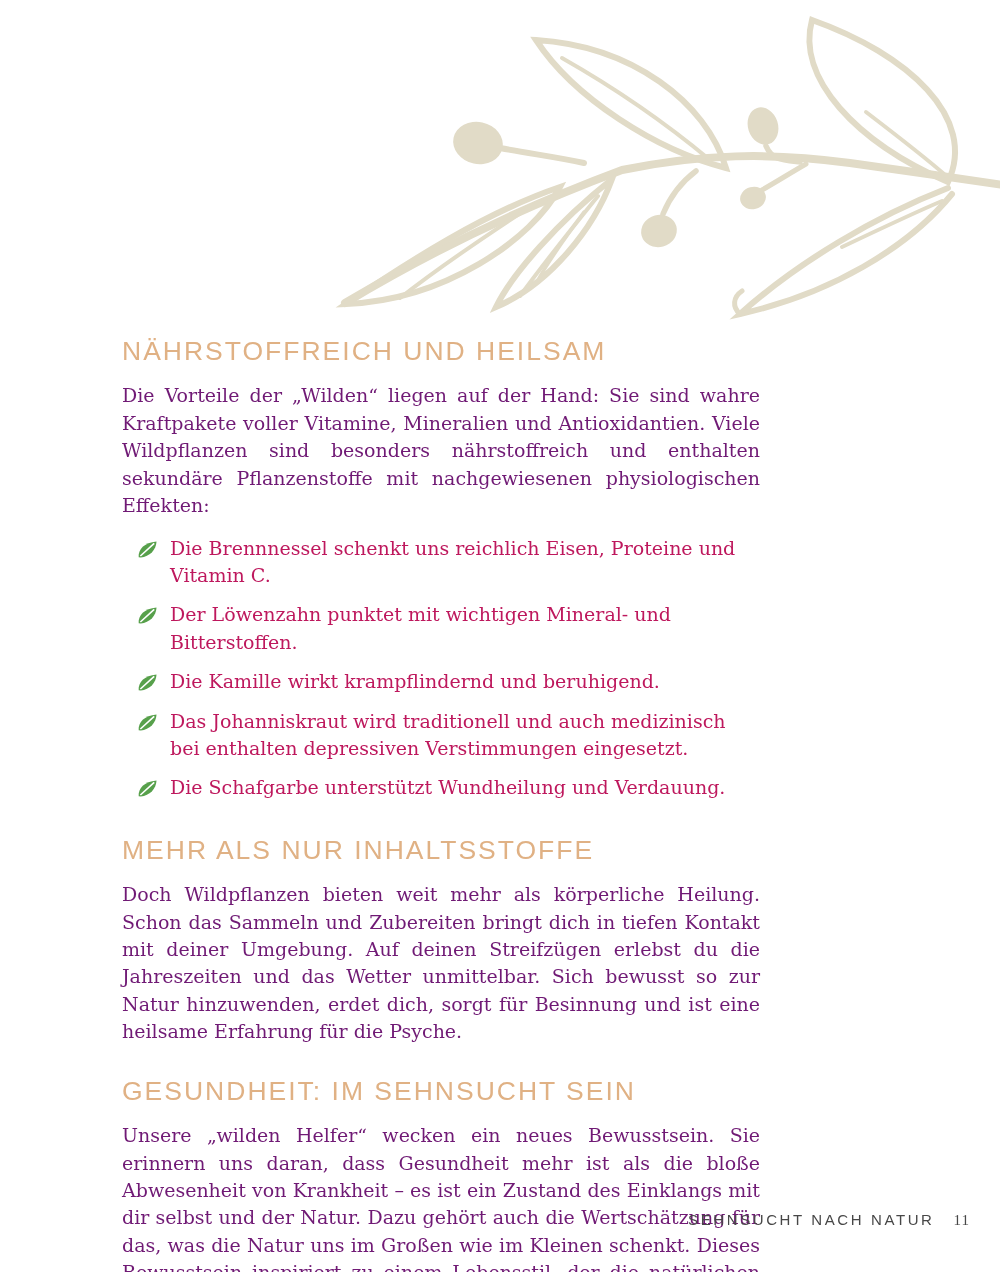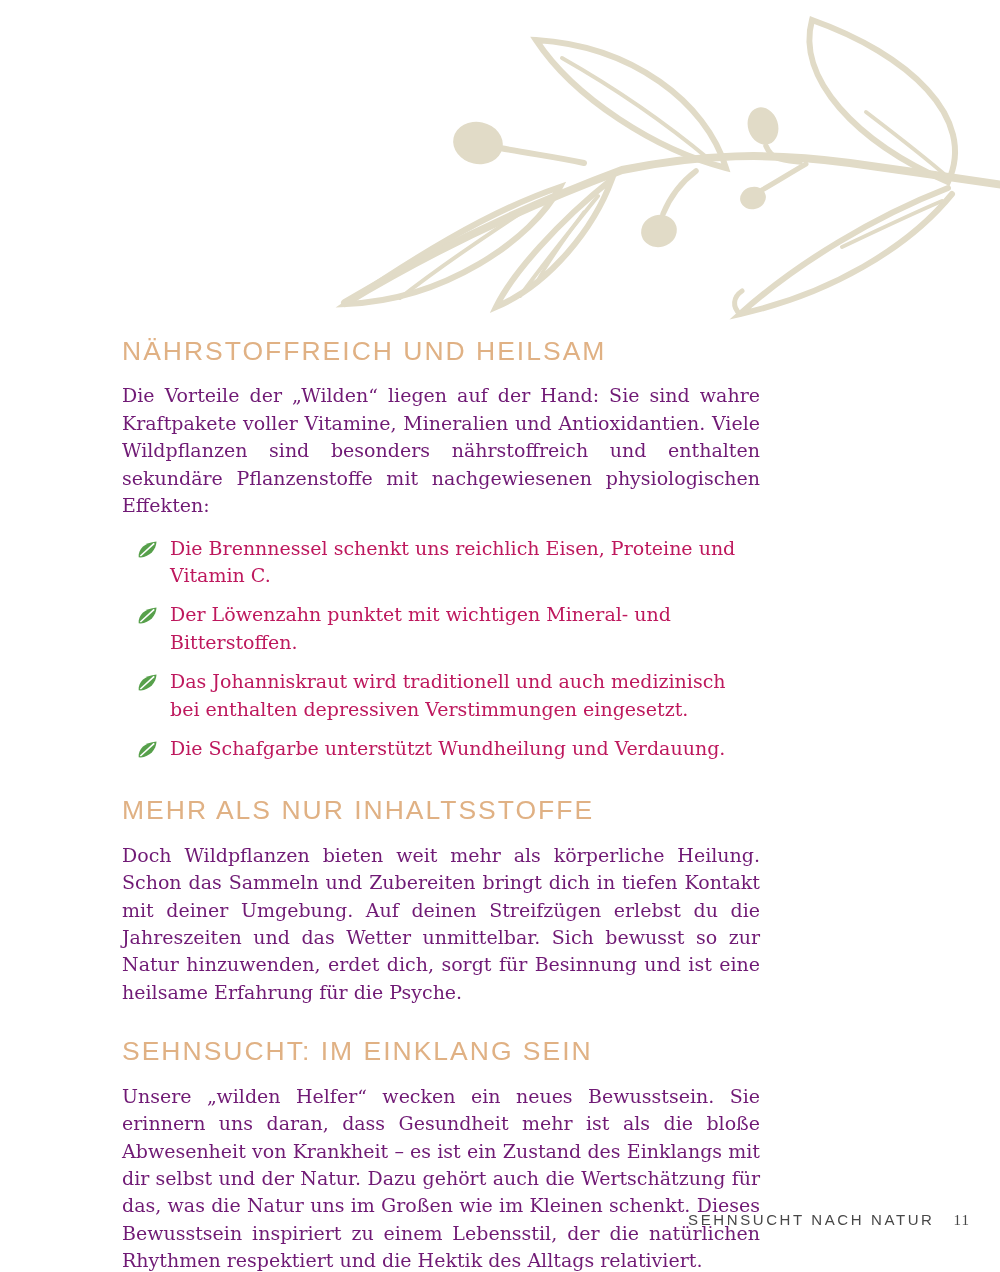--- a/index.html
+++ b/index.html
@@ -141,41 +141,50 @@
           </span>
           <span>Der Löwenzahn punktet mit wichtigen Mineral- und Bitterstoffen.</span>
         </li>
         <li>
           <span class="leaf-bullet">
             <svg viewBox="0 0 20 18" width="21" height="19">
                 <path d="M1.6 16.4 C0.9 9 6.8 2.4 18.6 1.4 C18.2 9.6 12 15.8 3.6 16.7 Z" fill="#57a04b"></path>
                 <path d="M3.2 15.2 L16.4 3.2" stroke="#ffffff" stroke-width="1.5" fill="none"></path>
               </svg>
           </span>
+          <span>Die Kamille wirkt krampflindernd und beruhigend.</span>
+        </li>
+        <li>
+          <span class="leaf-bullet">
+            <svg viewBox="0 0 20 18" width="21" height="19">
+                <path d="M1.6 16.4 C0.9 9 6.8 2.4 18.6 1.4 C18.2 9.6 12 15.8 3.6 16.7 Z" fill="#57a04b"></path>
+                <path d="M3.2 15.2 L16.4 3.2" stroke="#ffffff" stroke-width="1.5" fill="none"></path>
+              </svg>
+          </span>
           <span>Das Johanniskraut wird traditionell und auch medizinisch bei enthalten depressiven Verstimmungen eingesetzt.</span>
         </li>
         <li>
           <span class="leaf-bullet">
             <svg viewBox="0 0 20 18" width="21" height="19">
                 <path d="M1.6 16.4 C0.9 9 6.8 2.4 18.6 1.4 C18.2 9.6 12 15.8 3.6 16.7 Z" fill="#57a04b"></path>
                 <path d="M3.2 15.2 L16.4 3.2" stroke="#ffffff" stroke-width="1.5" fill="none"></path>
               </svg>
           </span>
           <span>Die Schafgarbe unterstützt Wundheilung und Verdauung.</span>
         </li>
       </ul>
     </section>
 
     <section class="section-2">
       <h2 class="section-heading">MEHR ALS NUR INHALTSSTOFFE</h2>
       <p class="body-text">Doch Wildpflanzen bieten weit mehr als körperliche Heilung. Schon das Sammeln und Zubereiten bringt dich in tiefen Kontakt mit deiner Umgebung. Auf deinen Streifzügen erlebst du die Jahreszeiten und das Wetter unmittelbar. Sich bewusst so zur Natur hinzuwenden, erdet dich, sorgt für Besinnung und ist eine heilsame Erfahrung für die Psyche.</p>
     </section>
 
     <section class="section-3">
-      <h2 class="section-heading">SEHNSUCHT: IM EINKLANG SEIN</h2>
+      <h2 class="section-heading">GESUNDHEIT: IM SEHNSUCHT SEIN</h2>
       <p class="body-text">Unsere „wilden Helfer“ wecken ein neues Bewusstsein. Sie erinnern uns daran, dass Gesundheit mehr ist als die bloße Abwesenheit von Krankheit – es ist ein Zustand des Einklangs mit dir selbst und der Natur. Dazu gehört auch die Wertschätzung für das, was die Natur uns im Großen wie im Kleinen schenkt. Dieses Bewusstsein inspiriert zu einem Lebensstil, der die natürlichen Rhythmen respektiert und die Hektik des Alltags relativiert.</p>
     </section>
 
   </main>
 
   <footer class="page-footer">
     <span class="running-title">SEHNSUCHT NACH NATUR</span>
     <span class="page-number">11</span>
   </footer>
 

